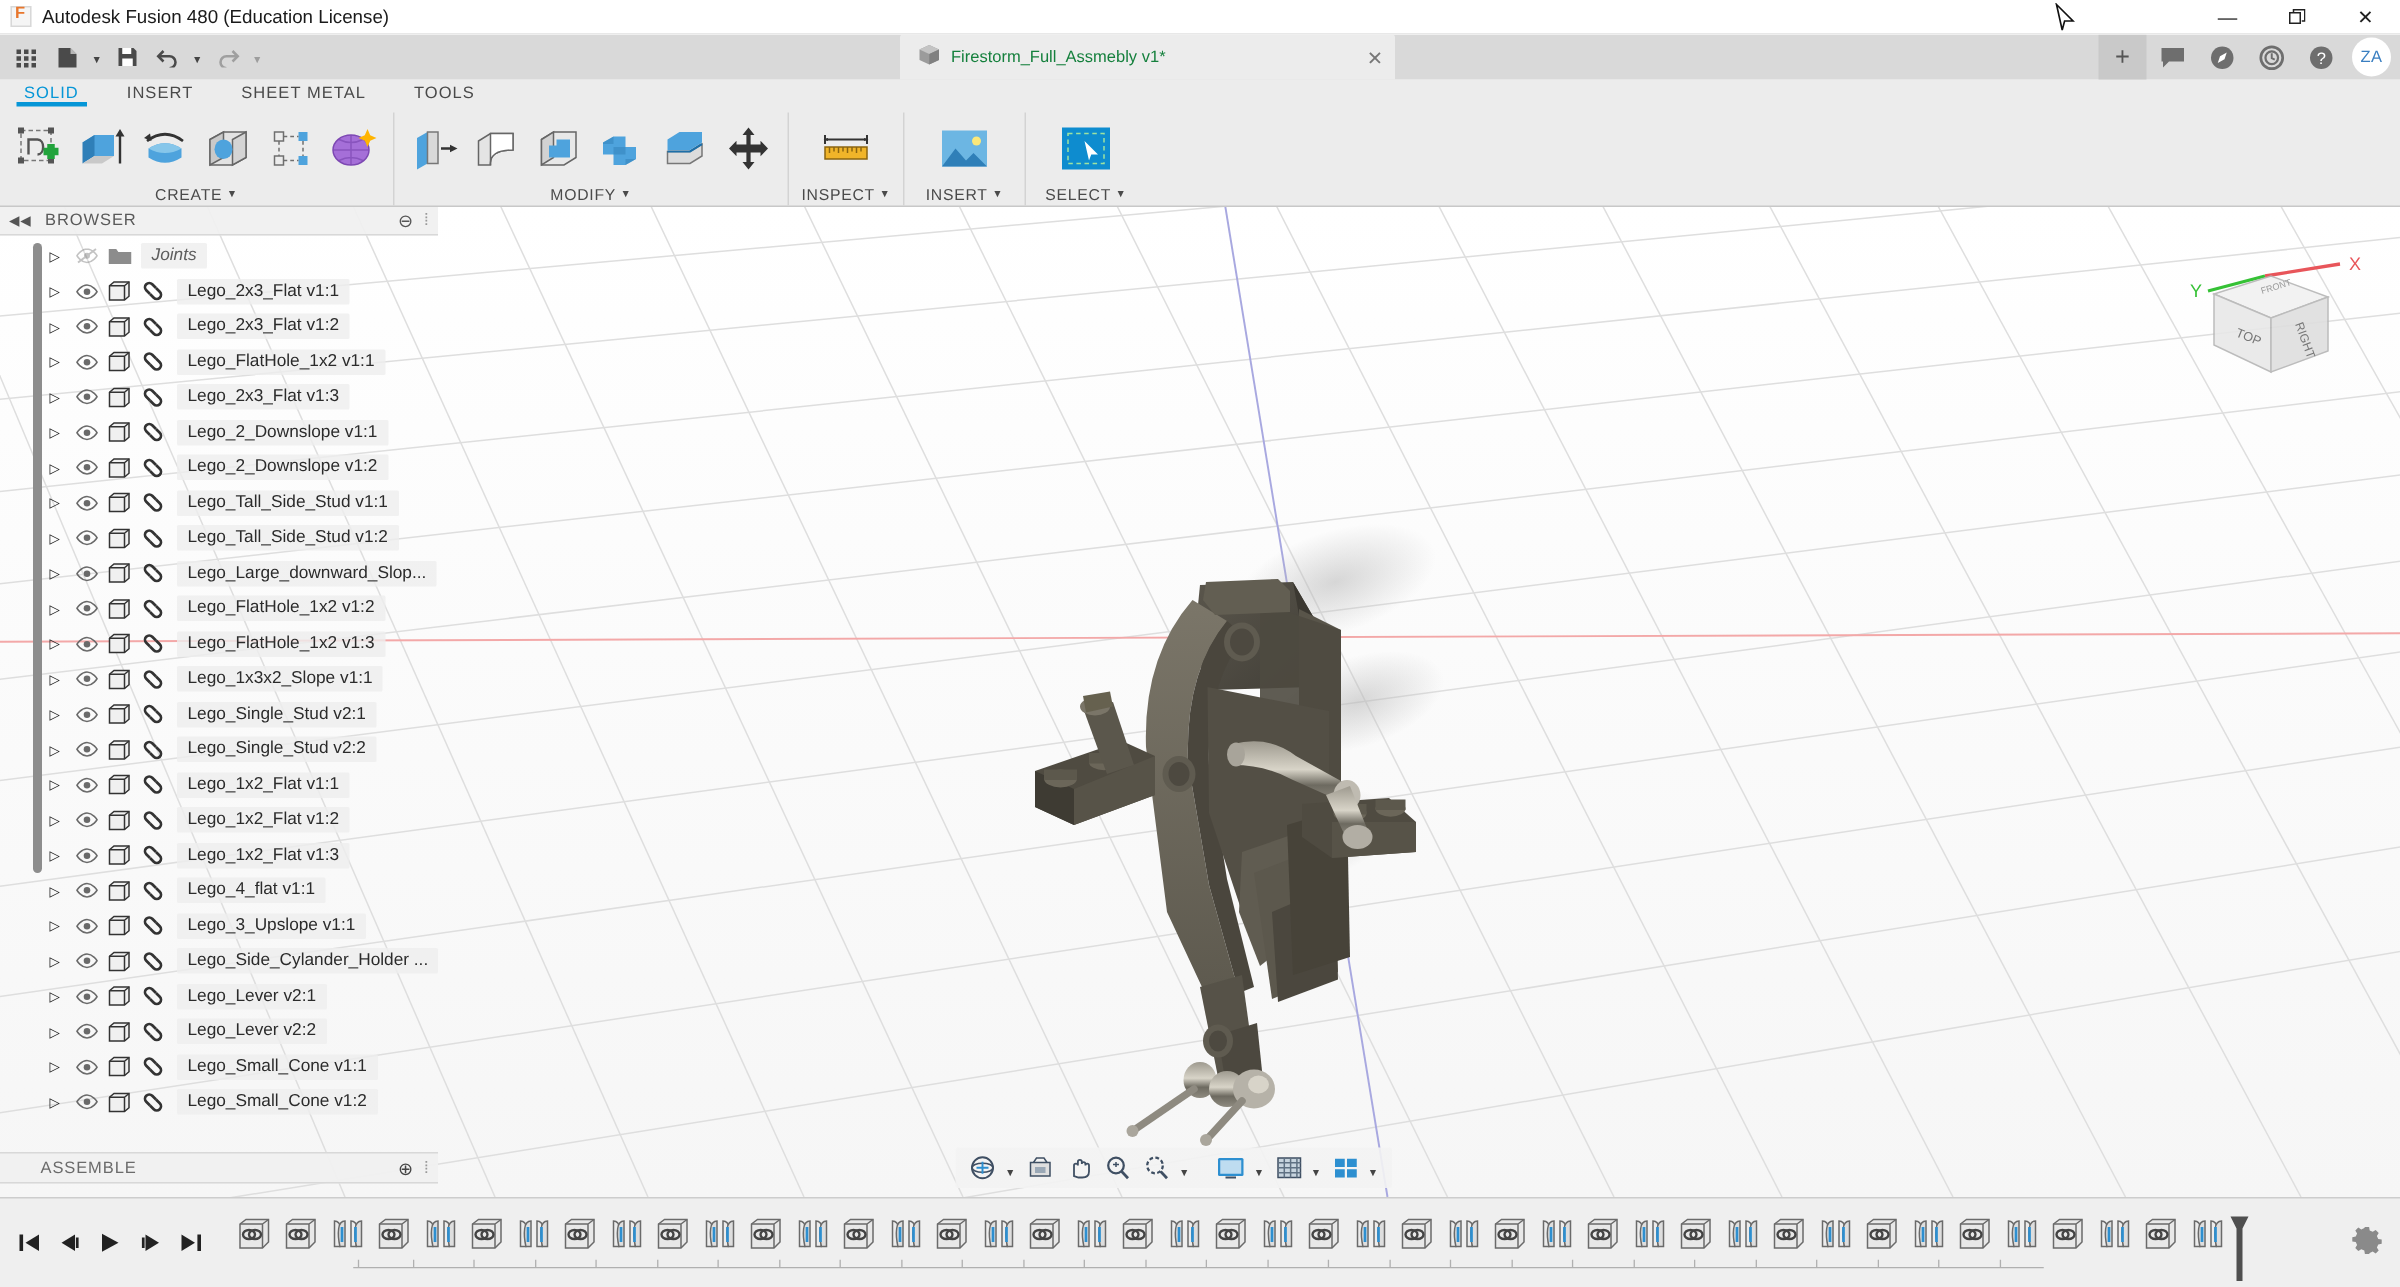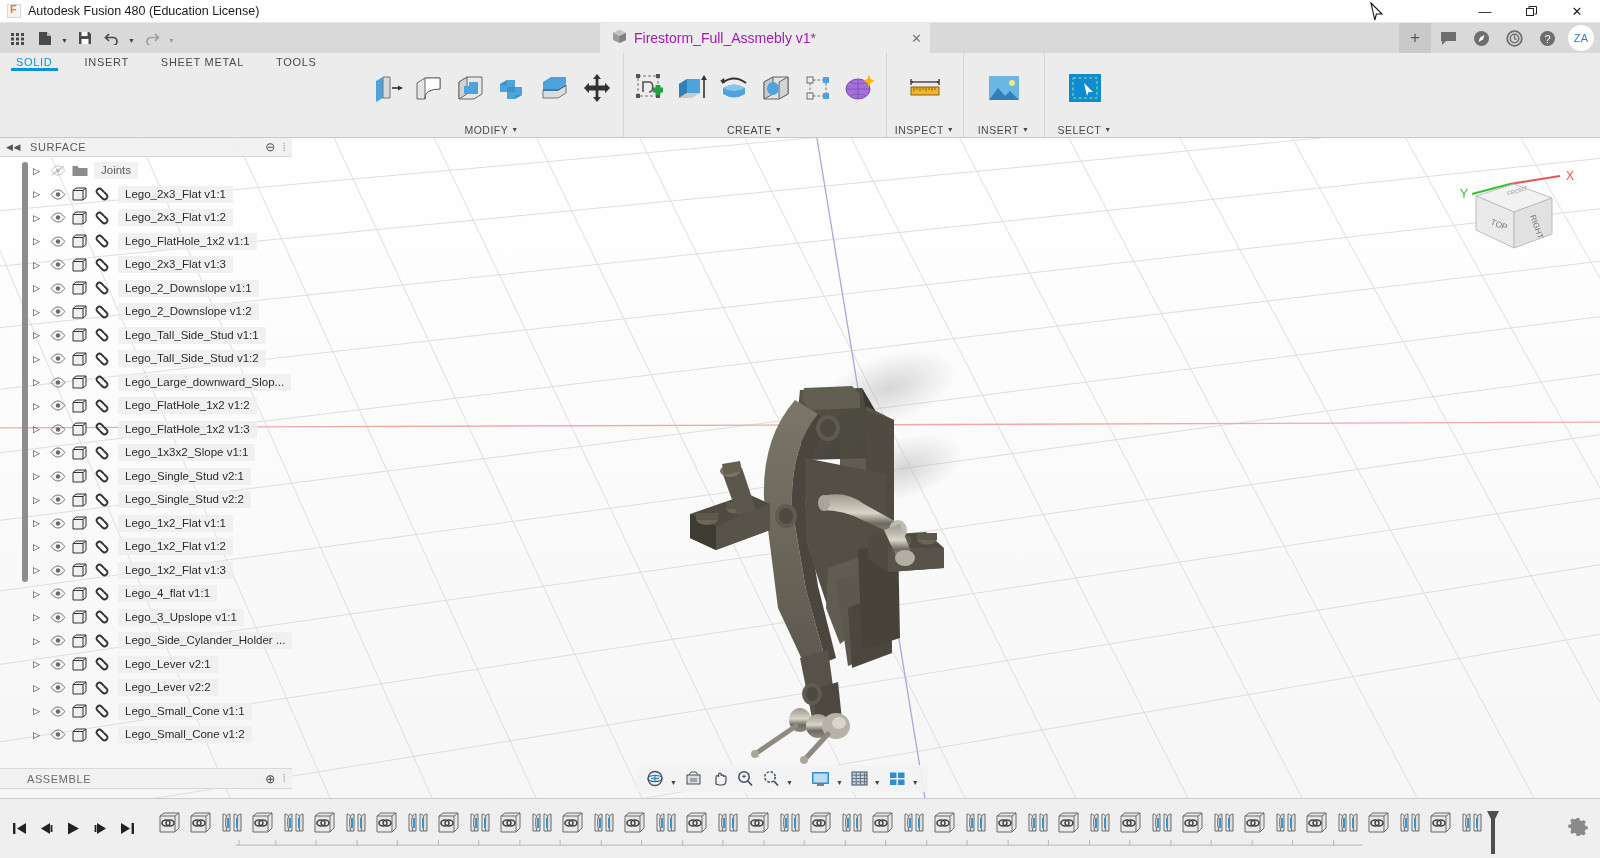--- a/index.html
+++ b/index.html
@@ -57,21 +57,21 @@
   }
   #qat-tabfill { flex: 1; }
 
   #doctab {
     position: absolute; left: 600px; top: 0; height: 30px;
     min-width: 330px;
     background: #ececec; border-radius: 2px 2px 0 0;
     display: flex; align-items: center; padding: 0 8px 0 12px;
   }
   #doctab .cube-ic { margin-right: 7px; }
-  #doctab-label { font-size: 14px; color: #a21caf; }
+  #doctab-label { font-size: 11px; color: #15803d; }
   #doctab-close {
     margin-left: auto; padding-left: 30px; font-size: 13px; color: #777;
   }
   #tabtools {
     margin-left: auto; display: flex; align-items: center;
     padding-right: 6px; gap: 1px;
   }
   .tabtool {
     width: 32px; height: 30px; display: flex;
     align-items: center; justify-content: center; color: #6e6e6e;
@@ -92,21 +92,21 @@
     position: relative; z-index: 30;
   }
   #design-box {
     width: 114px; margin: 9px 12px 9px 14px;
     border: 1px solid #cfcfcf; border-radius: 4px;
     background: #f2f2f2;
     display: flex; align-items: center; justify-content: center;
     font-size: 11.5px; color: #3d3d3d; letter-spacing: .6px;
     gap: 5px;
   }
-  #tabs-panels { flex: 1; display: flex; flex-direction: row; gap: 28px; }
+  #tabs-panels { flex: 1; display: flex; flex-direction: column; }
   #ws-tabs { height: 22px; display: flex; align-items: flex-start; }
   .ws-tab {
     font-size: 11px; color: #4a4a4a; letter-spacing: .7px;
     padding: 3px 16px 0 16px; position: relative; white-space: nowrap;
   }
   .ws-tab.active { color: #0696d7; }
   .ws-tab.active::after {
     content: ""; position: absolute; left: 11px; right: 11px;
     bottom: -3px; height: 3px; background: #0696d7;
   }
@@ -162,21 +162,21 @@
   }
   .tree-row .eye { width: 22px; flex: none; display:flex; align-items:center;}
   .tree-row .body-ic { width: 22px; flex: none; display:flex; align-items:center;}
   .tree-row .link-ic { width: 24px; flex: none; display:flex; align-items:center;}
   .tree-row .label {
     background: rgba(238,238,238,.80);
     padding: 2px 7px 3px 7px;
     color: #2b2b2b; white-space: nowrap;
     border-radius: 1px;
   }
-  .tree-row.folder .label { color: #5d5d5d; }
+  .tree-row.folder .label { color: #5d5d5d; font-style: italic; }
   #browser-scroll {
     position: absolute; left: 22px; top: 24px;
     width: 6px; height: 420px; background: #8d8d8d;
     border-radius: 3px;
   }
 
   
   #comments {
     position: absolute; left: 0; top: 768px; width: 292px; height: 21px;
     background: rgba(240,240,240,.95); border-top: 1px solid #d8d8d8;
@@ -348,68 +348,20 @@
 
   <div id="tabs-panels">
     <div id="ws-tabs">
       <div class="ws-tab active">SOLID</div>
       <div class="ws-tab">INSERT</div>
       <div class="ws-tab">SHEET METAL</div>
       <div class="ws-tab">TOOLS</div>
     </div>
 
     <div id="panels">
-
-      <div class="panel">
-        <div class="panel-icons">
-          <div class="tool">
-            <svg width="34" height="32" viewBox="0 0 34 32">
-              <path d="M6 9 13 5v21l-7 4z" fill="#4ea3dd"></path>
-                <path d="M13 5h7v21h-7z" fill="#d9d9d9" stroke="#777"></path>
-              <path d="M22 16h8" stroke="#333" stroke-width="1.6"></path>
-                <path d="M33 16l-5-2.5v5z" fill="#333"></path>
-            </svg>
-          </div>
-          <div class="tool">
-            <svg width="34" height="32" viewBox="0 0 34 32">
-              <path d="M5 11 13 6h15v11q-16 0-15 10H5z" fill="#e4e4e4" stroke="#666"></path>
-              <path d="M28 6v11q-16 0-15 10V6z" fill="#fff" stroke="#666"></path>
-            </svg>
-          </div>
-          <div class="tool">
-            <svg width="34" height="32" viewBox="0 0 34 32">
-              <path d="M5 10 13 5h15v17l-8 5H5z" fill="#e8e8e8" stroke="#666"></path>
-              <path d="M5 10 13 5v17l-8 5z" fill="#d2d2d2" stroke="#666"></path>
-              <path d="M10 22V14h5v-4h9v12z" fill="#4ea3dd"></path>
-            </svg>
-          </div>
-          <div class="tool">
-            <svg width="34" height="32" viewBox="0 0 34 32">
-              <path d="M4 12 11 8h8v7h7v8l-7 4h-8v-7H4z" fill="#4ea3dd"></path>
-              <path d="M4 12 11 8v7h8v8h7l-7 4v-7h-8v-7H4z" fill="#2f7fb8" opacity=".5"></path>
-            </svg>
-          </div>
-          <div class="tool">
-            <svg width="34" height="32" viewBox="0 0 34 32">
-              <path d="M5 10 13 5h15v7l-8 5H5z" fill="#4ea3dd"></path>
-              <path d="M5 18h15l8-5v8l-8 5H5z" fill="#dcdcdc" stroke="#777"></path>
-              <path d="M5 18h15l8-5" stroke="#1d6fa8" stroke-width="1.4" fill="none"></path>
-            </svg>
-          </div>
-          <div class="tool">
-            <svg width="30" height="30" viewBox="0 0 30 30">
-              <path d="M15 1l4 5h-2.6v6.4H23V9.8l5 5.2-5 5.2v-2.6h-6.6V24H19l-4 5-4-5h2.6v-6.4H7v2.6l-5-5.2 5-5.2v2.6h6.6V6H11z" fill="#333"></path>
-            </svg>
-          </div>
-        </div>
-        <div class="panel-title">
-          <span>MODIFY</span>
-          <span style="font-size:7px">▼</span>
-        </div>
-      </div>
 
       <div class="panel">
         <div class="panel-icons">
           <div class="tool">
             <svg width="32" height="32" viewBox="0 0 32 32">
               <rect x="4" y="4" width="20" height="20" fill="none" stroke="#777" stroke-dasharray="3 2"></rect>
               <g fill="#555">
                   <rect x="2" y="2" width="4" height="4"></rect>
                   <rect x="22" y="2" width="4" height="4"></rect>
                   <rect x="2" y="22" width="4" height="4"></rect>
@@ -465,20 +417,68 @@
               <path d="M26 3l1.8 4.2L32 9l-4.2 1.8L26 15l-1.8-4.2L20 9l4.2-1.8z" fill="#ffb400"></path>
             </svg>
           </div>
         </div>
         <div class="panel-title">
           <span>CREATE</span>
           <span style="font-size:7px">▼</span>
         </div>
       </div>
 
+      <div class="panel">
+        <div class="panel-icons">
+          <div class="tool">
+            <svg width="34" height="32" viewBox="0 0 34 32">
+              <path d="M6 9 13 5v21l-7 4z" fill="#4ea3dd"></path>
+                <path d="M13 5h7v21h-7z" fill="#d9d9d9" stroke="#777"></path>
+              <path d="M22 16h8" stroke="#333" stroke-width="1.6"></path>
+                <path d="M33 16l-5-2.5v5z" fill="#333"></path>
+            </svg>
+          </div>
+          <div class="tool">
+            <svg width="34" height="32" viewBox="0 0 34 32">
+              <path d="M5 11 13 6h15v11q-16 0-15 10H5z" fill="#e4e4e4" stroke="#666"></path>
+              <path d="M28 6v11q-16 0-15 10V6z" fill="#fff" stroke="#666"></path>
+            </svg>
+          </div>
+          <div class="tool">
+            <svg width="34" height="32" viewBox="0 0 34 32">
+              <path d="M5 10 13 5h15v17l-8 5H5z" fill="#e8e8e8" stroke="#666"></path>
+              <path d="M5 10 13 5v17l-8 5z" fill="#d2d2d2" stroke="#666"></path>
+              <path d="M10 22V14h5v-4h9v12z" fill="#4ea3dd"></path>
+            </svg>
+          </div>
+          <div class="tool">
+            <svg width="34" height="32" viewBox="0 0 34 32">
+              <path d="M4 12 11 8h8v7h7v8l-7 4h-8v-7H4z" fill="#4ea3dd"></path>
+              <path d="M4 12 11 8v7h8v8h7l-7 4v-7h-8v-7H4z" fill="#2f7fb8" opacity=".5"></path>
+            </svg>
+          </div>
+          <div class="tool">
+            <svg width="34" height="32" viewBox="0 0 34 32">
+              <path d="M5 10 13 5h15v7l-8 5H5z" fill="#4ea3dd"></path>
+              <path d="M5 18h15l8-5v8l-8 5H5z" fill="#dcdcdc" stroke="#777"></path>
+              <path d="M5 18h15l8-5" stroke="#1d6fa8" stroke-width="1.4" fill="none"></path>
+            </svg>
+          </div>
+          <div class="tool">
+            <svg width="30" height="30" viewBox="0 0 30 30">
+              <path d="M15 1l4 5h-2.6v6.4H23V9.8l5 5.2-5 5.2v-2.6h-6.6V24H19l-4 5-4-5h2.6v-6.4H7v2.6l-5-5.2 5-5.2v2.6h6.6V6H11z" fill="#333"></path>
+            </svg>
+          </div>
+        </div>
+        <div class="panel-title">
+          <span>MODIFY</span>
+          <span style="font-size:7px">▼</span>
+        </div>
+      </div>
+
 
 
       <div class="panel">
         <div class="panel-icons" style="padding:0 12px">
           <div class="tool">
             <svg width="36" height="32" viewBox="0 0 36 32">
               <path d="M4 10h28" stroke="#333" stroke-width="1.3"></path>
               <path d="M4 7v6M32 7v6" stroke="#333" stroke-width="1.3"></path>
               <path d="M6 9l-3 1 3 1zM30 9l3 1-3 1z" fill="#333"></path>
               <rect x="4" y="15" width="28" height="8" fill="#f0b429" stroke="#8a6410"></rect>
@@ -691,21 +691,21 @@
       <text x="42" y="70" font-size="8.5" fill="#777" font-family="Liberation Sans" transform="rotate(22 42 70)">TOP</text>
       <text x="82" y="62" font-size="8" fill="#777" font-family="Liberation Sans" transform="rotate(70 82 62)">RIGHT</text>
       <text x="60" y="42" font-size="6" fill="#9a9a9a" font-family="Liberation Sans" transform="rotate(-17 60 42)">FRONT</text>
     </svg>
   </div>
 </div>
 
 <div id="browser">
   <div id="browser-hdr">
     <span id="browser-collapse">◀◀</span>
-    <span>SURFACE</span>
+    <span>BROWSER</span>
     <span id="browser-min">⊖</span>
     <span id="browser-grip">⦙</span>
   </div>
   <div id="browser-body">
     <div id="browser-scroll"></div>
 
     <div class="tree-row folder">
       <span class="arrow">▷</span>
       <span class="eye">
         <svg width="16" height="11" viewBox="0 0 16 11" opacity=".35">

